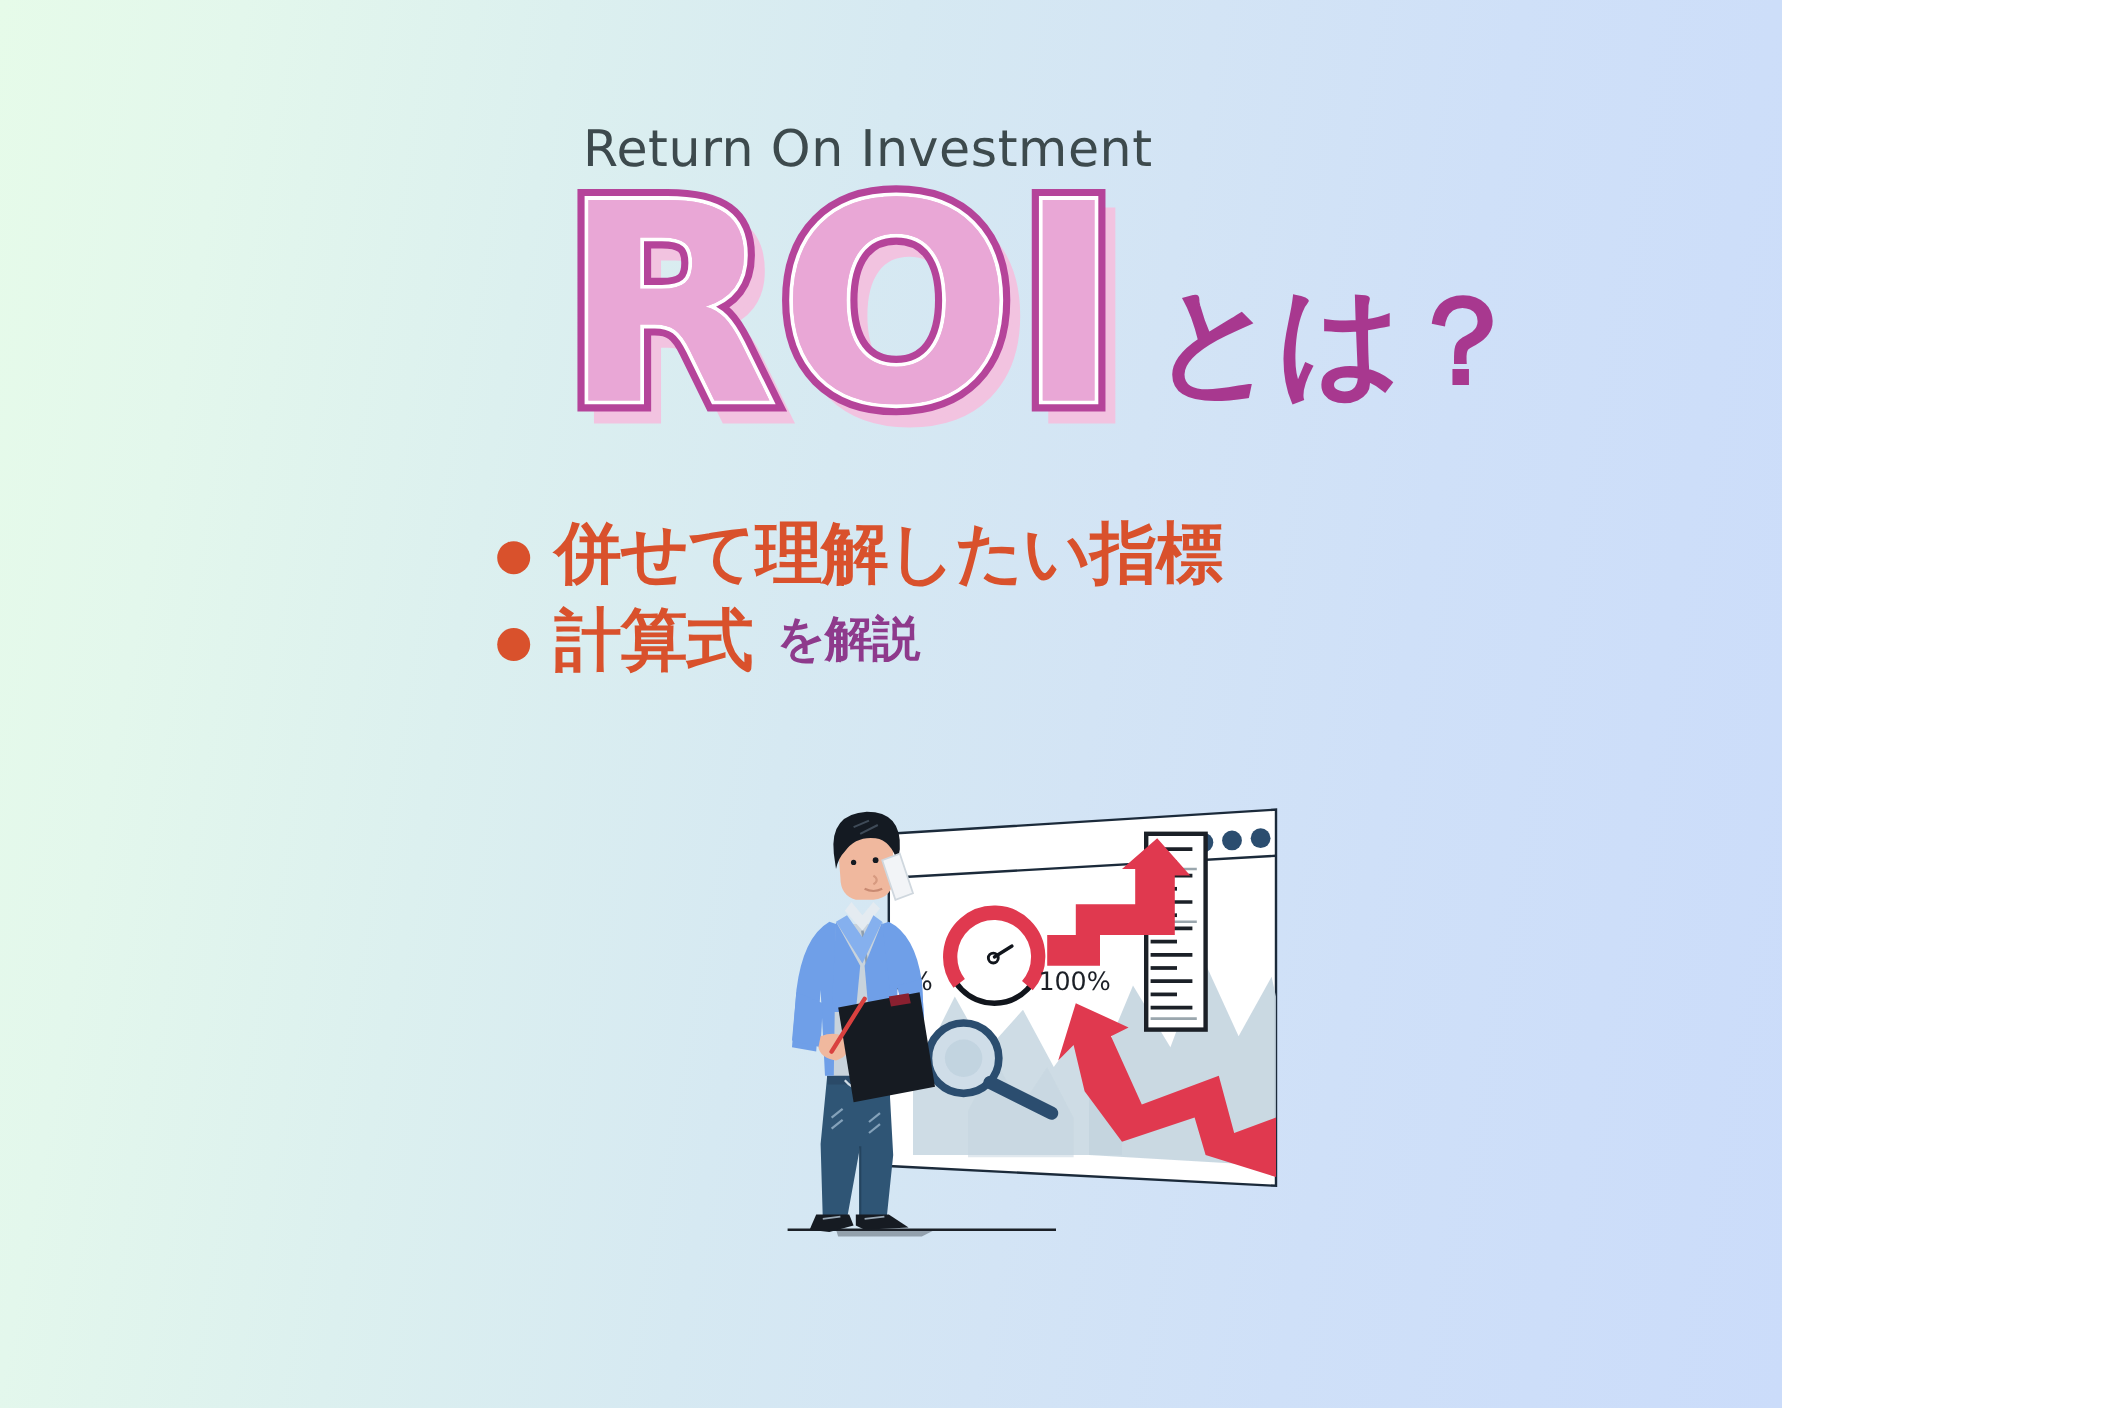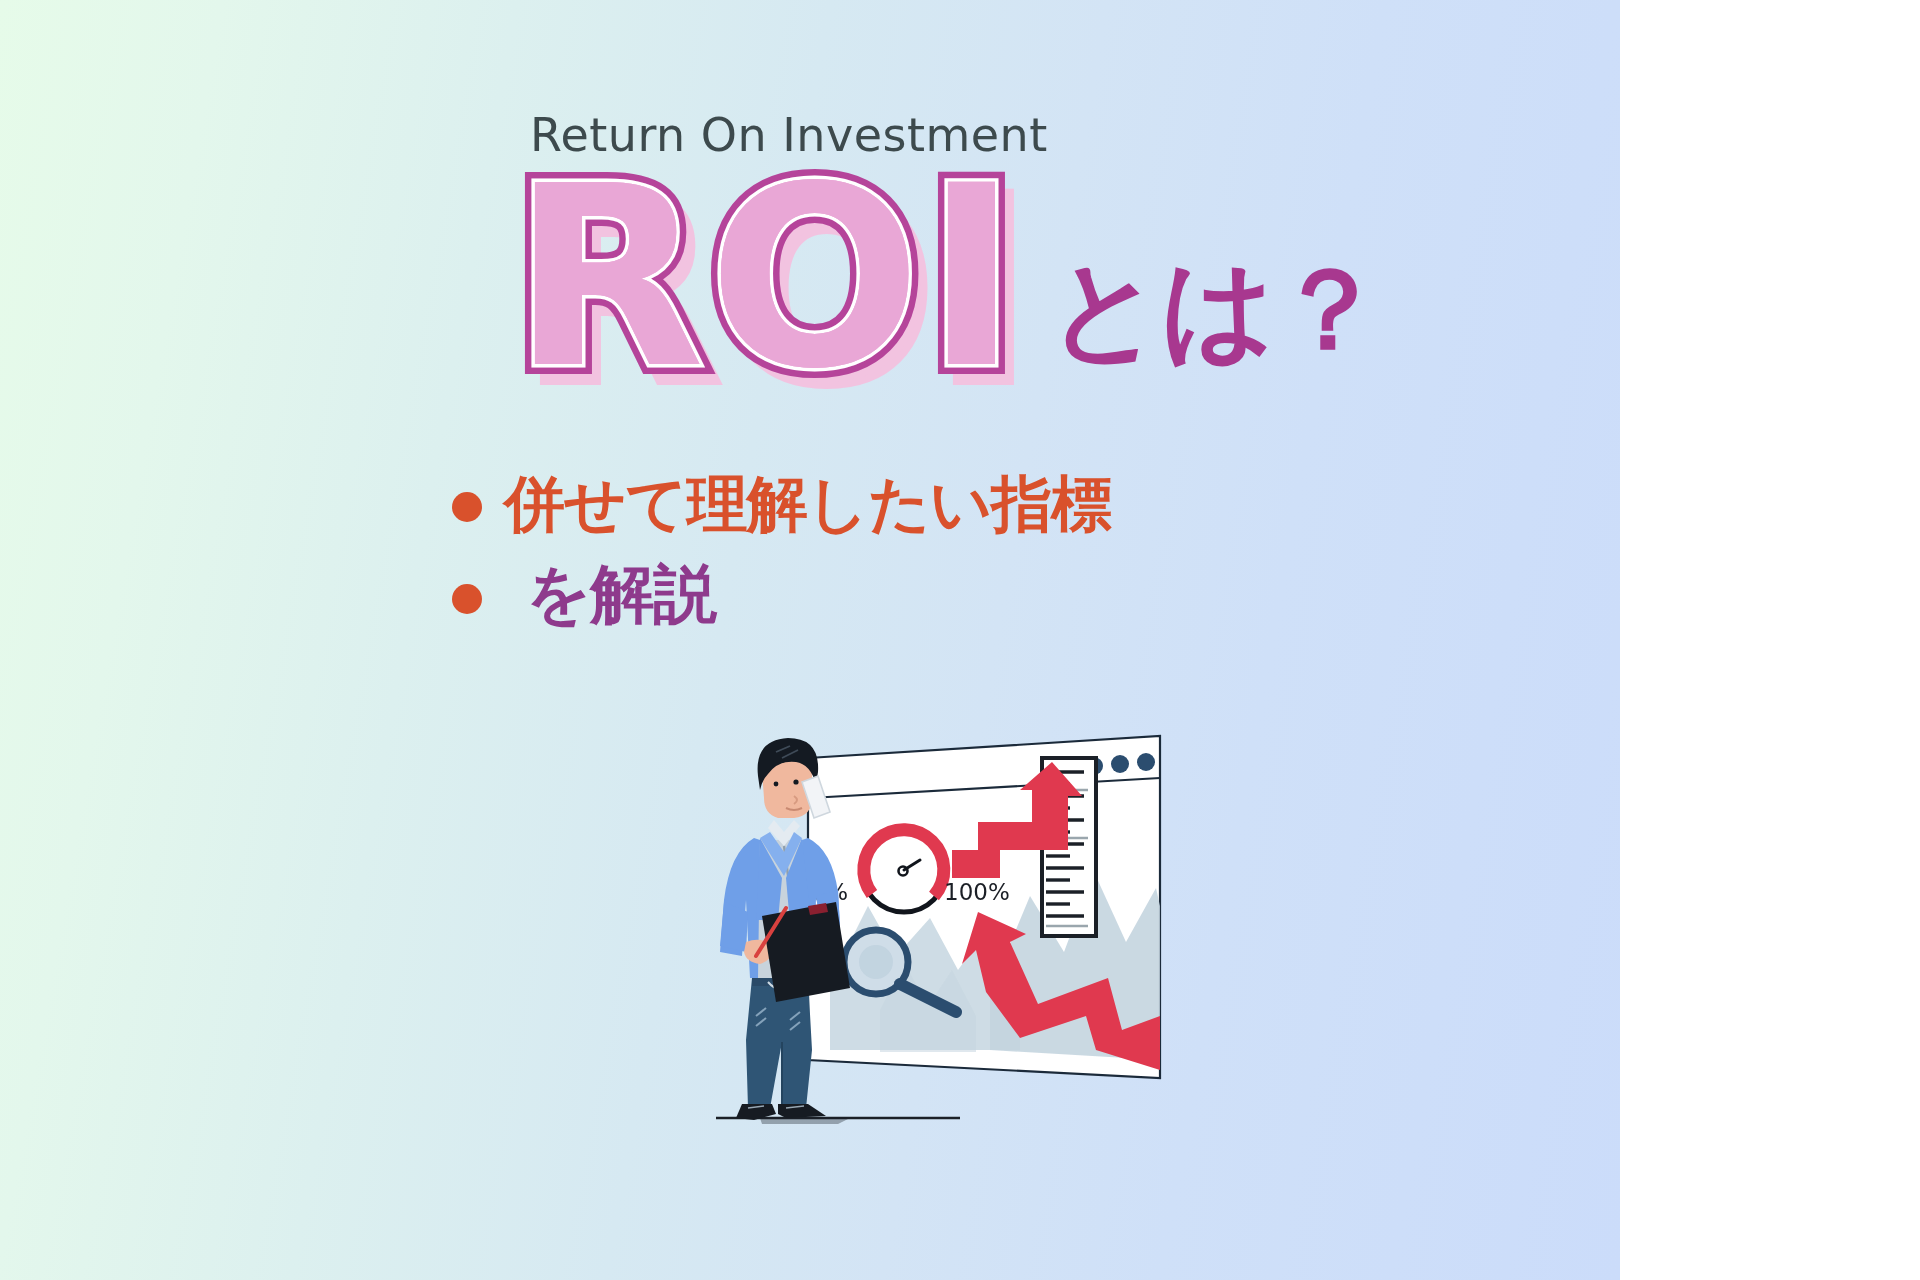--- a/index.html
+++ b/index.html
@@ -79,21 +79,21 @@
     background:#d9512c;flex:none;margin-right:22px;
     margin-top:6px;
   }
   .b-orange{
     font-family:"DejaVu Sans",sans-serif;
     font-size:61px;font-weight:bold;color:#d9512c;
     letter-spacing:-1px;line-height:1.06;
   }
   .b-purple{
     font-family:"DejaVu Sans",sans-serif;
-    font-size:64px;font-weight:bold;color:#8e3a8c;
+    font-size:44px;font-weight:bold;color:#8e3a8c;
     letter-spacing:-1px;margin-left:22px;
     padding-bottom:4px;
     text-align:right;
   }
 
   
   .illus{position:absolute;left:690px;top:720px;width:560px;height:430px;text-align:center;}
   .illus svg{display:block;width:560px;height:430px;}
 </style>
 </head>
@@ -116,20 +116,21 @@
 
   <div class="bullets">
 
     <div class="bullet-row">
       <div class="dot"></div>
       <div class="b-orange">併せて理解したい指標</div>
     </div>
 
     <div class="bullet-row">
       <div class="dot"></div>
+      <div class="b-orange">計算式</div>
       <div class="b-purple">を解説</div>
     </div>
 
   </div>
 
   <div class="illus">
     <svg viewBox="0 0 560 430" xmlns="http://www.w3.org/2000/svg">
 
       <g>
         <polygon points="118,38 470,16 470,358 118,340" fill="#ffffff" stroke="#1b2a3a" stroke-width="2.2"></polygon>

